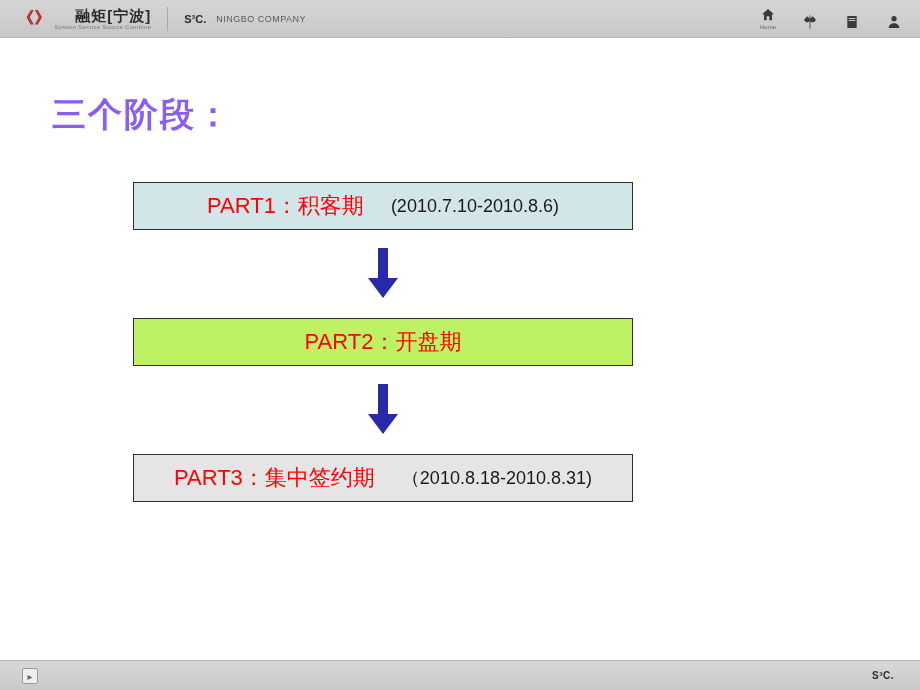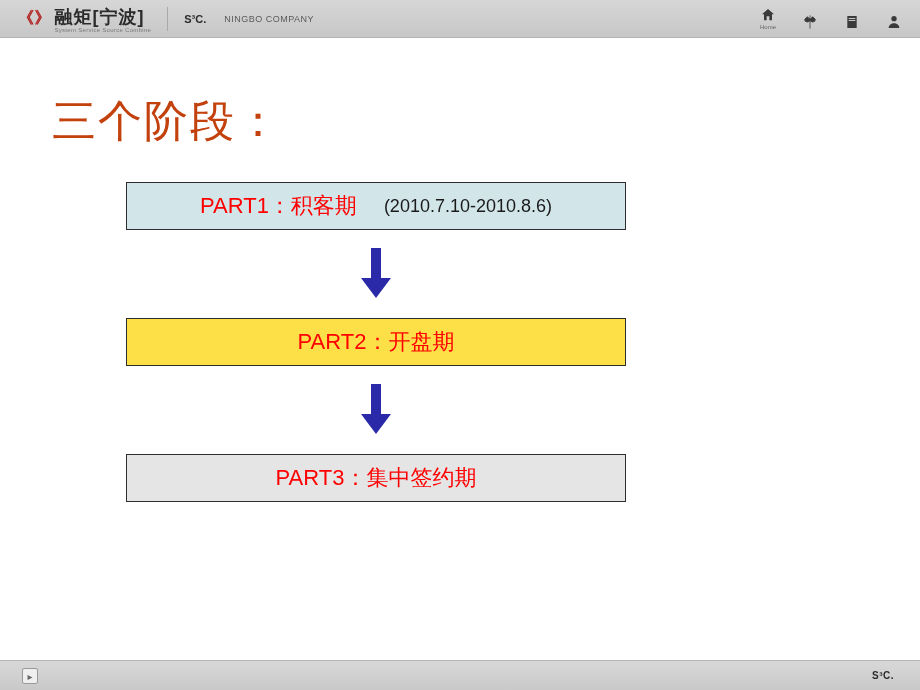--- a/index.html
+++ b/index.html
@@ -22,60 +22,60 @@
       font-size: 10px;
       color: #4a4a4a;
     }
     .topbar-left { display: flex; align-items: center; gap: 6px; }
     .glyph-red {
       font-weight: 900;
       color: #b22222;
       font-size: 16px;
       letter-spacing: -2px;
     }
-    .brand-cn { font-weight: 700; font-size: 18px; color: #2b2b2b; letter-spacing: 1px; }
+    .brand-cn { font-weight: 700; font-size: 15px; color: #2b2b2b; letter-spacing: 1px; text-align: right; }
     .brand-sub { font-size: 6px; color: #777; letter-spacing: 0.3px; margin-top: -2px; }
     .divider-v { width: 1px; height: 24px; background: #a9a9a9; margin: 0 10px; }
     .ssc { font-weight: 800; font-size: 11px; color: #2b2b2b; }
-    .ssc-sub { font-size: 9px; color: #5a5a5a; letter-spacing: 0.5px; margin-left: 12px; }
+    .ssc-sub { font-size: 9px; color: #5a5a5a; letter-spacing: 0.5px; margin-left: 4px; }
     .topbar-right { margin-left: auto; display: flex; gap: 26px; align-items: flex-end; }
     .tb-icon { display: flex; flex-direction: column; align-items: center; gap: 1px; }
     .tb-icon svg { width: 16px; height: 16px; }
     .tb-icon-label { font-size: 6px; color: #666; }
 
     .page-title {
       position: absolute;
       left: 52px;
       top: 92px;
-      font-size: 44px;
-      font-weight: 400;
-      color: #c2410c;
+      font-size: 34px;
+      font-weight: 700;
+      color: #8b5cf6;
       letter-spacing: 2px;
     }
 
     .flow {
       position: absolute;
       top: 182px;
-      left: 8px;
+      left: 15px;
       width: 736px;
       display: flex;
       flex-direction: column;
       align-items: center;
     }
     .box {
       width: 500px;
       height: 48px;
       border: 1px solid #2e2e2e;
       display: flex;
       align-items: center;
       justify-content: center;
       gap: 12px;
     }
     .box-1 { background: #d2e6ea; }
-    .box-2 { background: #fde047; }
+    .box-2 { background: #bef264; }
     .box-3 { background: #e5e5e5; }
     .box-title {
       color: #ff0000;
       font-size: 22px;
       font-weight: 400;
     }
     .box-date {
       color: #1a1a1a;
       font-size: 18px;
       margin-left: 15px;
@@ -180,19 +180,20 @@
     <span class="box-title">PART2：开盘期</span>
   </div>
   <div class="arrow">
     <svg viewBox="0 0 30 50">
         <rect x="10" y="0" width="10" height="30" fill="#2a2aa8"></rect>
         <polygon points="0,30 30,30 15,50" fill="#2a2aa8"></polygon>
       </svg>
   </div>
   <div class="box box-3">
     <span class="box-title">PART3：集中签约期</span>
+    <span class="box-date">（2010.8.18-2010.8.31)</span>
   </div>
 </div>
 
 <div class="footer">
   <span class="ssc2">S³C.</span>
 </div>
 <div class="proj-ctrl">▸</div>
 
 </body></html>

